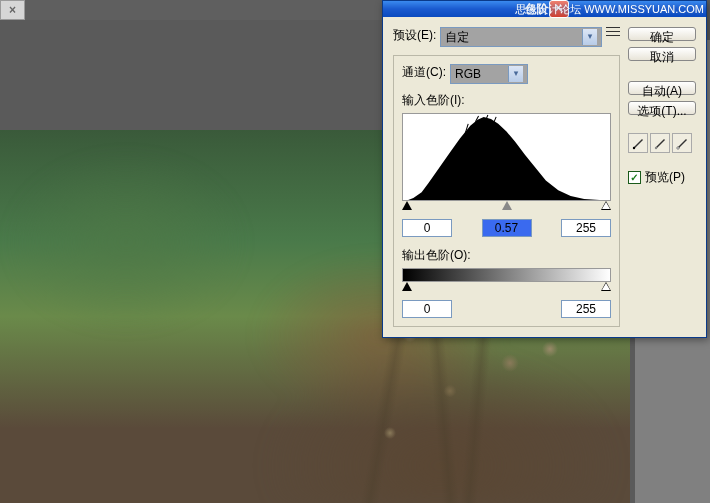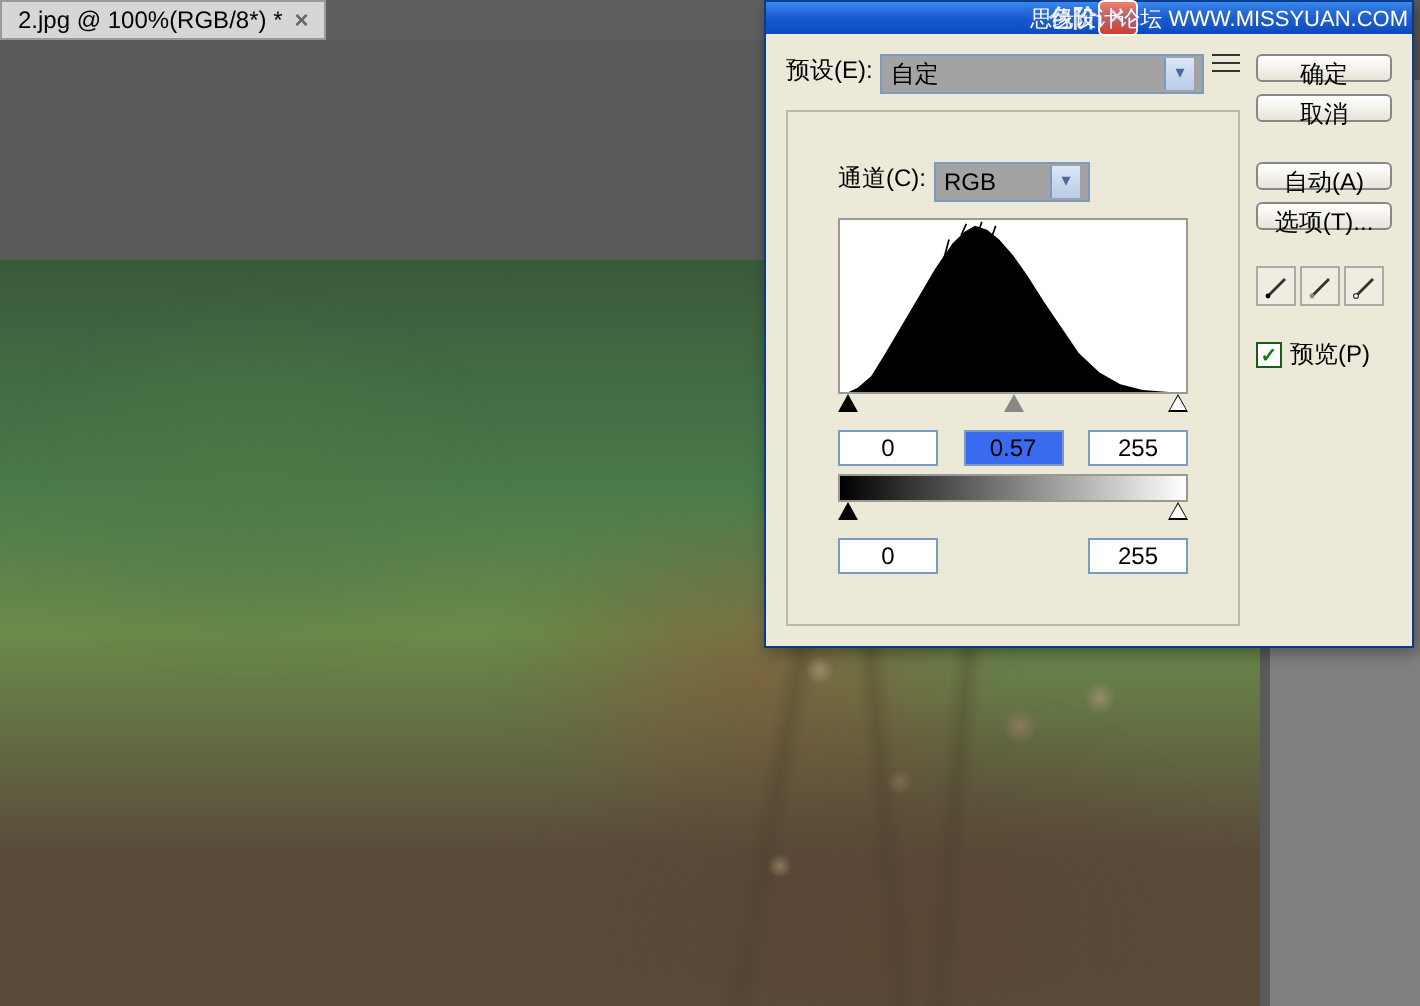--- a/index.html
+++ b/index.html
@@ -19,21 +19,21 @@
 .titlebar .closebtn{width:20px;height:18px;background:linear-gradient(180deg,#f08070 0%,#d04030 100%);border:1px solid #fff;border-radius:3px;color:#fff;text-align:center;line-height:14px;font-weight:bold;cursor:pointer}
 .dialog-body{padding:10px;display:flex;gap:8px}
 .left-col{flex:1}
 .right-col{width:68px;display:flex;flex-direction:column;gap:6px}
 .row{display:flex;align-items:flex-start;gap:4px;margin-bottom:8px}
 .label{white-space:nowrap}
 select,.combo{height:20px;border:1px solid #7a9ac0;background:#a3a3a3;font-size:12px}
 .combo{flex:1;padding:0 4px;display:flex;align-items:center;justify-content:space-between}
 .combo .arrow{width:15px;height:16px;background:linear-gradient(180deg,#dce6f6,#b8cce8);border-left:1px solid #7a9ac0;text-align:center;line-height:14px;font-size:9px;color:#4a6a9a}
 .menu-icon{width:14px;height:12px;display:inline-block;background:repeating-linear-gradient(180deg,#333 0 1px,transparent 1px 4px)}
-.fieldset{border:1px solid #bab8a8;padding:25px;margin-top:4px}
+.fieldset{border:1px solid #bab8a8;padding:8px;margin-top:4px}
 .histogram{height:88px;border:1px solid #999;background:#fff;position:relative;margin-top:4px;margin-bottom:2px}
 .histo-shape{position:absolute;bottom:0;left:0;right:0;height:100%}
 .histo-shape svg{width:100%;height:100%;display:block}
 .slider-track{height:10px;position:relative;margin-bottom:6px}
 .slider-track .tri{position:absolute;top:-2px;width:0;height:0;border-left:5px solid transparent;border-right:5px solid transparent}
 .tri.black{border-bottom:9px solid #000;left:0}
 .tri.gray{border-bottom:9px solid #888;left:50%;margin-left:-5px}
 .tri.white{border-bottom:9px solid #000;right:0}
 .tri.white::after{content:"";position:absolute;left:-4px;top:1px;border-left:4px solid transparent;border-right:4px solid transparent;border-bottom:7px solid #fff}
 .inputs3{display:flex;justify-content:space-between;gap:4px}
@@ -46,21 +46,20 @@
 .eyedrop{width:20px;height:20px;border:1px solid #aaa;background:#f0ede0;display:flex;align-items:center;justify-content:center;cursor:pointer}
 .eyedrop svg{width:14px;height:14px}
 .checkbox-row{display:flex;align-items:center;gap:4px;margin-top:10px}
 .checkbox{width:13px;height:13px;border:1px solid #1a5a1a;background:#fff;display:flex;align-items:center;justify-content:center;color:#1a7a1a;font-size:10px;font-weight:bold}
 </style>
 </head>
 <body>
 
 <div class="canvas-area">
   <div class="doc-tab">
-    <span>2.jpg @ 100%(RGB/8*) *</span>
     <span class="close">×</span>
   </div>
   <div class="workspace">
     <div class="photo"></div>
     <div class="gray-side"></div>
   </div>
 </div>
 
 <div class="watermark">思缘设计论坛 WWW.MISSYUAN.COM</div>
 
@@ -82,39 +81,41 @@
 
       <div class="fieldset">
         <div class="row">
           <span class="label">通道(C):</span>
           <div class="combo" style="flex:0 0 78px">
             <span>RGB</span>
             <span class="arrow">▾</span>
           </div>
         </div>
 
+        <div class="label">输入色阶(I):</div>
         <div class="histogram">
           <div class="histo-shape">
             <svg viewBox="0 0 200 88" preserveAspectRatio="none">
               <path d="M0,88 L5,88 L10,86 L18,80 L25,70 L35,55 L45,40 L55,25 L65,12 L72,6 L78,3 L85,5 L92,10 L100,18 L108,28 L118,42 L128,55 L138,68 L150,78 L162,84 L175,87 L190,88 L200,88 Z" fill="#000"></path>
               <path d="M60,20 L63,10 M70,8 L73,2 M80,6 L82,1 M88,8 L90,3" stroke="#000" stroke-width="1"></path>
             </svg>
           </div>
         </div>
         <div class="slider-track">
           <div class="tri black"></div>
           <div class="tri gray"></div>
           <div class="tri white"></div>
         </div>
         <div class="inputs3">
           <div class="numbox">0</div>
           <div class="numbox sel">0.57</div>
           <div class="numbox">255</div>
         </div>
 
+        <div class="label" style="margin-top:10px">输出色阶(O):</div>
         <div class="gradient-bar"></div>
         <div class="slider-track">
           <div class="tri black"></div>
           <div class="tri white"></div>
         </div>
         <div class="out-inputs">
           <div class="numbox">0</div>
           <div class="numbox">255</div>
         </div>
       </div>

